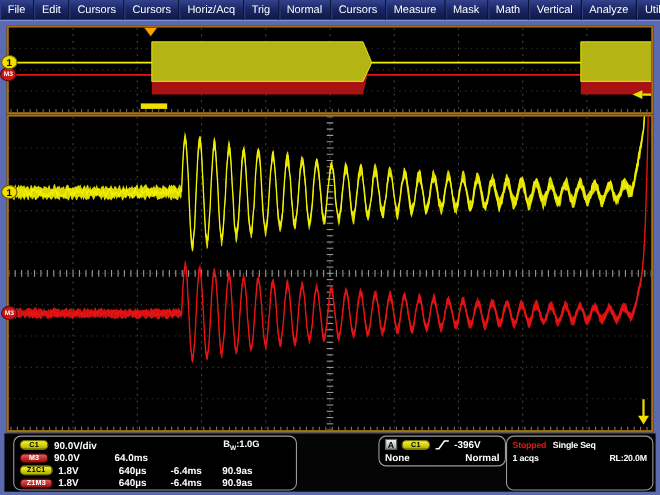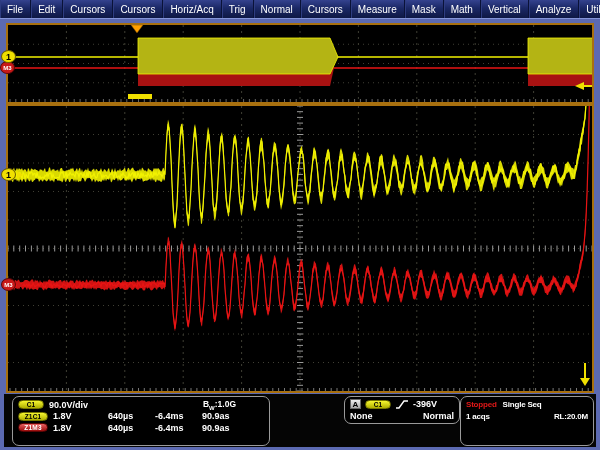--- a/index.html
+++ b/index.html
@@ -510,20 +510,25 @@
 
 <div class="bottom-strip">
 
   <div class="panel panel-ch">
     <div class="crow">
       <span class="badge yel small">C1</span>
       <span class="cv1">90.0V/div</span>
       <span class="bw"><span>B</span><sub>W</sub><span>:1.0G</span></span>
     </div>
     <div class="crow">
+      <span class="badge red small">M3</span>
+      <span class="cv1">90.0V</span>
+      <span class="cv2">64.0ms</span>
+    </div>
+    <div class="crow">
       <span class="badge yel">Z1C1</span>
       <span class="cv1">1.8V</span>
       <span class="cv2">640µs</span>
       <span class="cv3">-6.4ms</span>
       <span>90.9as</span>
     </div>
     <div class="crow">
       <span class="badge red">Z1M3</span>
       <span class="cv1">1.8V</span>
       <span class="cv2">640µs</span>

